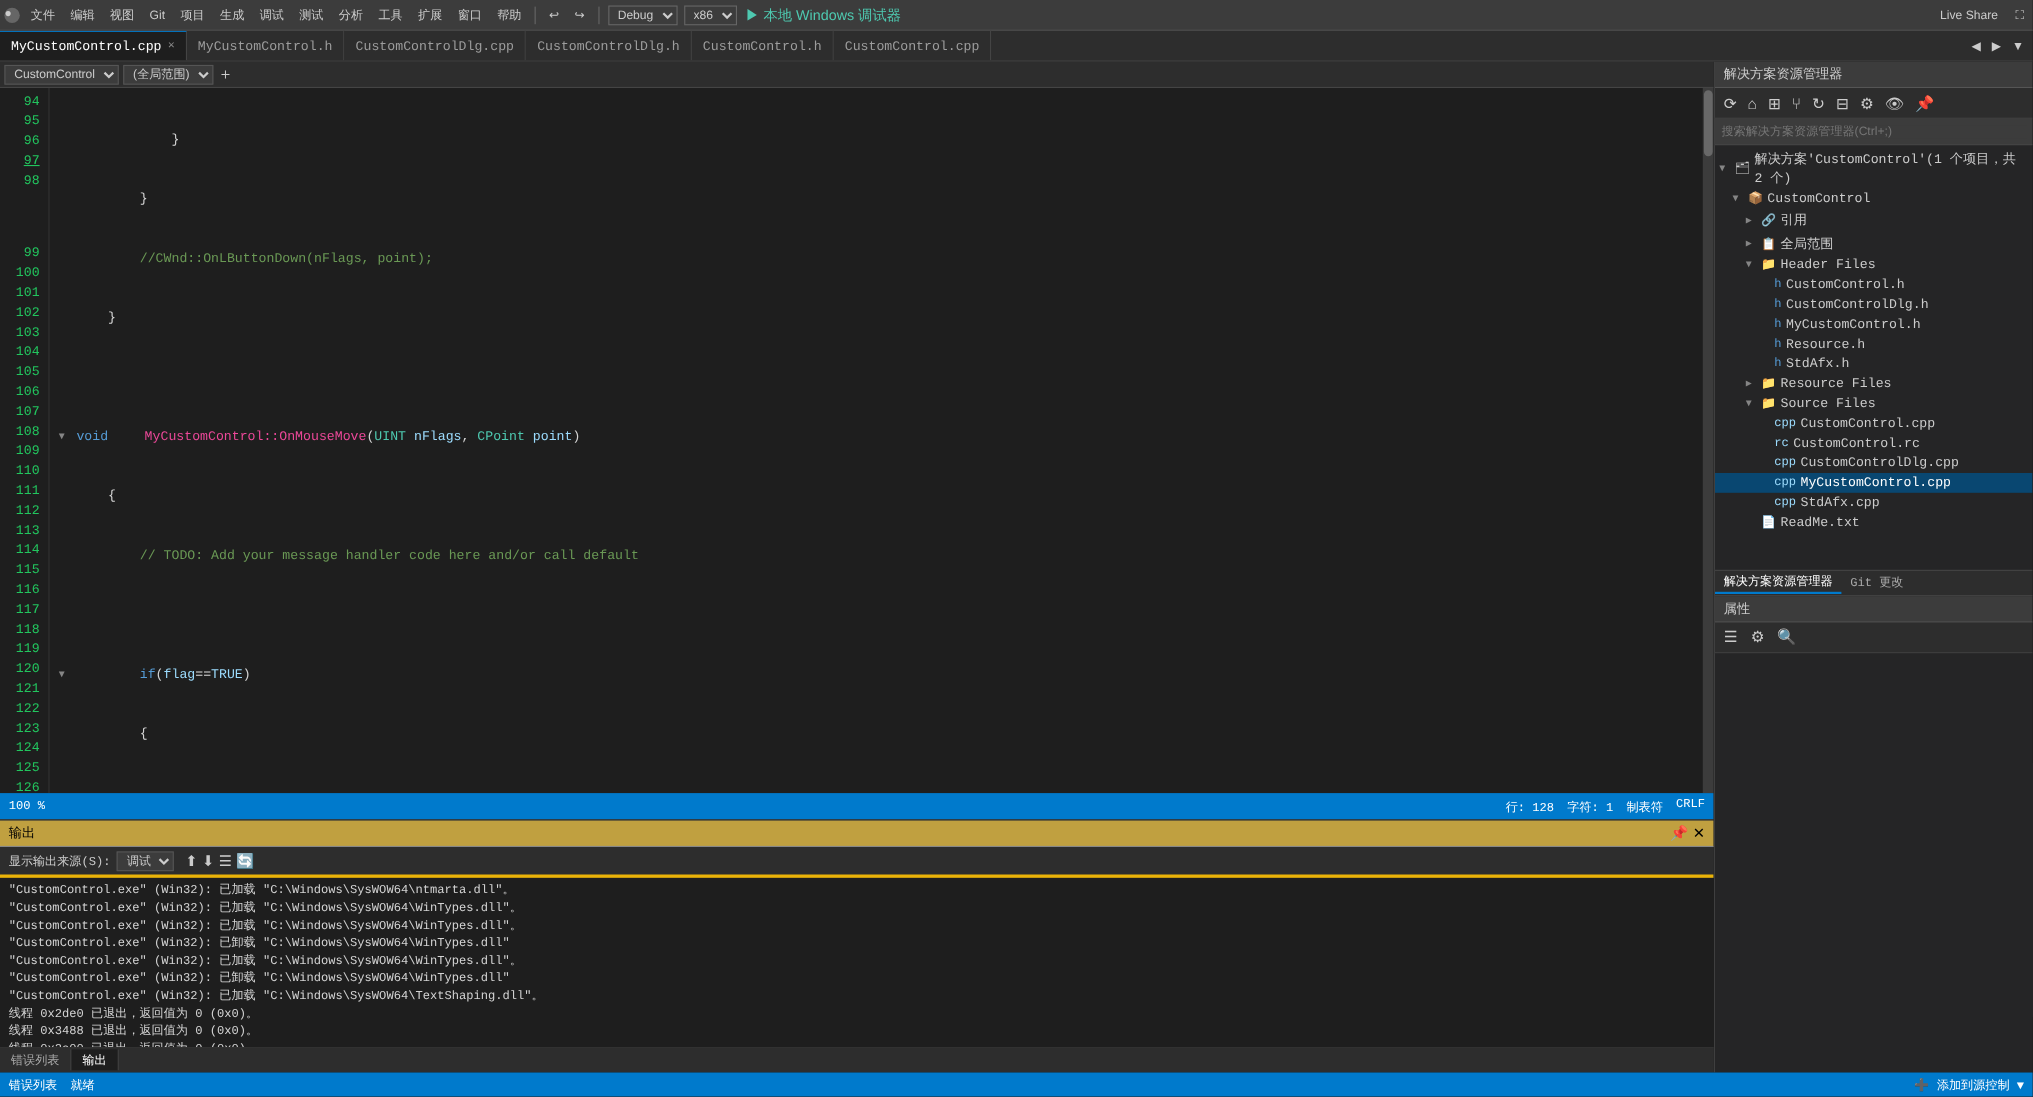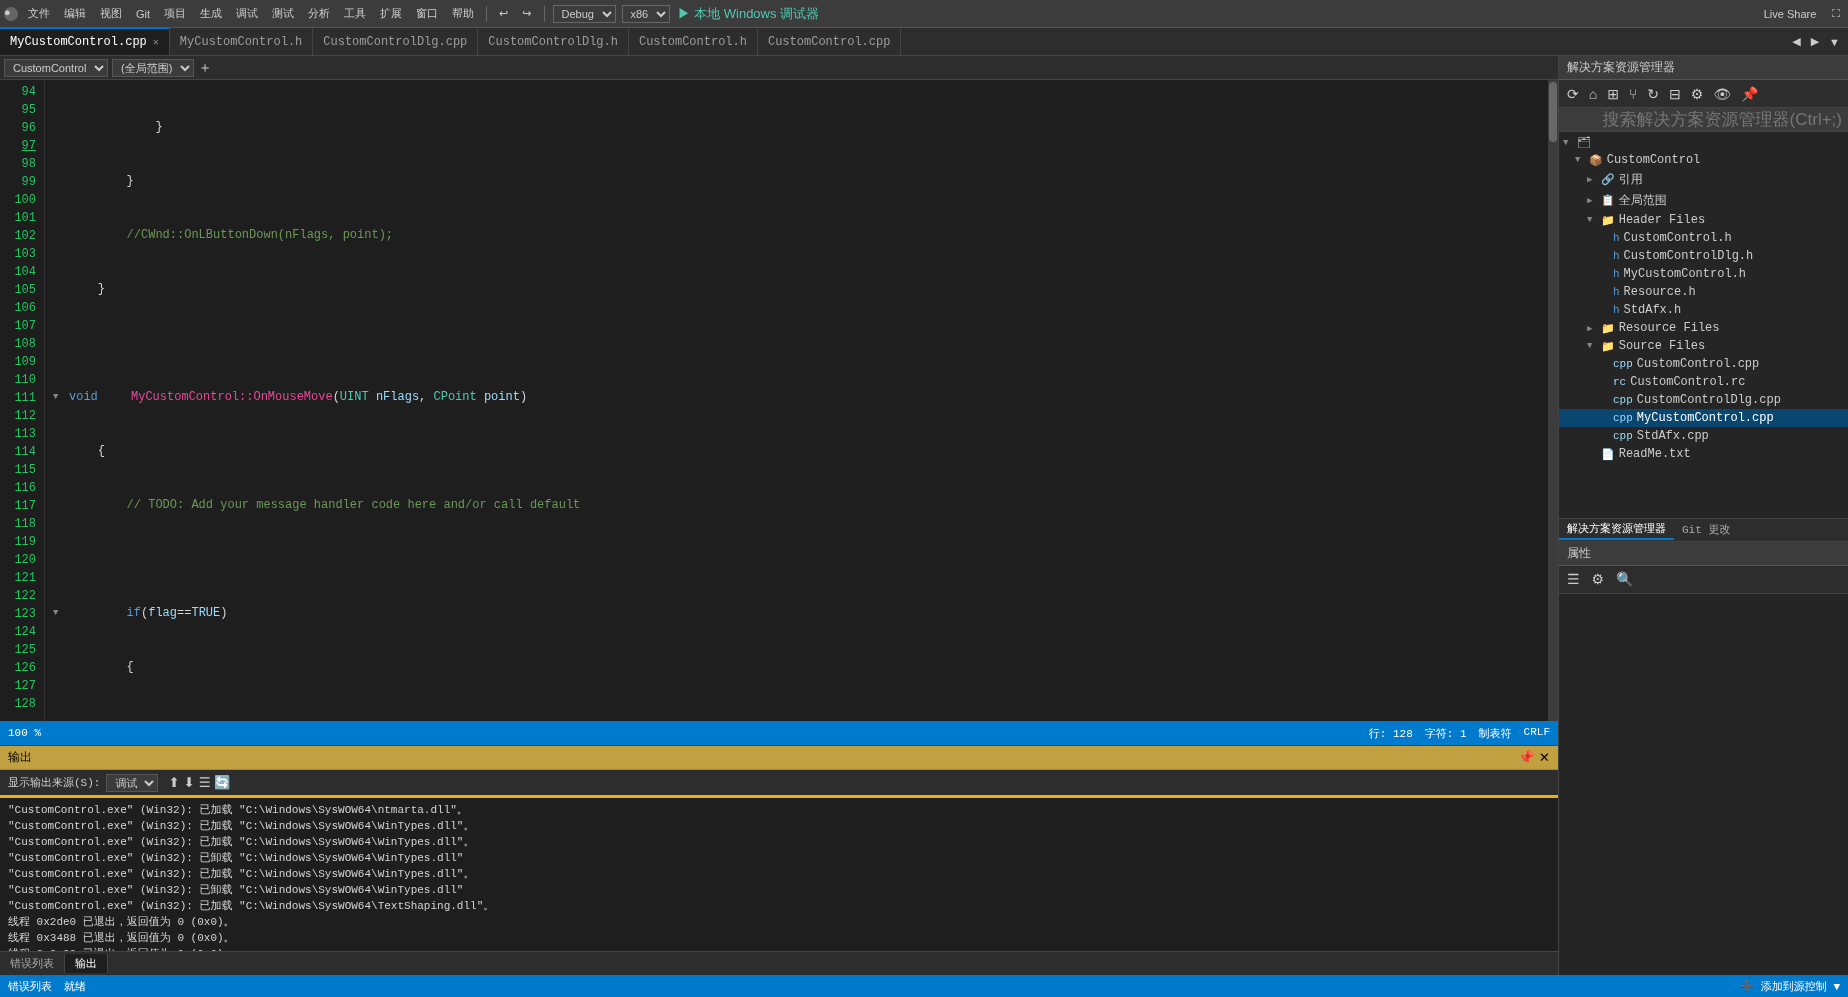--- a/index.html
+++ b/index.html
@@ -136,21 +136,21 @@
       height: 28px; background: #2d2d2d; display: flex; align-items: center; padding: 0 4px; gap: 2px;
       border-bottom: 1px solid #444;
     }
     .sidebar-toolbar-btn {
       background: none; border: none; color: #ccc; font-size: 14px; cursor: pointer; padding: 2px 4px;
     }
     .sidebar-search {
       height: 24px; background: #3c3c3c; display: flex; align-items: center; padding: 0 6px; border-bottom: 1px solid #444;
     }
     .sidebar-search input {
-      background: #3c3c3c; border: none; color: #ccc; font-size: 17px; flex: 1; outline: none; text-align: right;
+      background: #3c3c3c; border: none; color: #ccc; font-size: 11px; flex: 1; outline: none;
     }
     .tree-content {
       flex: 1; overflow-y: auto; font-size: 12px; padding: 2px 0;
     }
     .tree-item {
       display: flex; align-items: center; padding: 2px 4px; cursor: pointer; gap: 4px; color: #ccc;
     }
     .tree-item.selected { background: #094771; color: #fff; }
     .tree-icon { font-size: 11px; flex-shrink: 0; }
     .tree-arrow { font-size: 9px; color: #858585; width: 10px; flex-shrink: 0; }
@@ -295,21 +295,21 @@
         <button style="background:none;border:none;color:#ccc;cursor:pointer;font-size:14px;">＋</button>
       </div>
 
       <div class="code-scroll-container">
         <div class="line-numbers">
           <div style="line-height:18px;">94</div>
           <div style="line-height:18px;">95</div>
           <div style="line-height:18px;">96</div>
           <div style="line-height:18px;text-decoration:underline;">97</div>
           <div style="line-height:18px;">98</div>
-          <div style="line-height:18px;">99</div>
+          <div style="line-height:18px;margin-top:48px;">99</div>
           <div style="line-height:18px;">100</div>
           <div style="line-height:18px;">101</div>
           <div style="line-height:18px;">102</div>
           <div style="line-height:18px;">103</div>
           <div style="line-height:18px;">104</div>
           <div style="line-height:18px;">105</div>
           <div style="line-height:18px;">106</div>
           <div style="line-height:18px;">107</div>
           <div style="line-height:18px;">108</div>
           <div style="line-height:18px;">109</div>
@@ -439,20 +439,21 @@
         <button class="sidebar-toolbar-btn">📌</button>
       </div>
       <div class="sidebar-search">
         <input type="text" placeholder="搜索解决方案资源管理器(Ctrl+;)" style="">
       </div>
       <div class="tree-content">
 
         <div class="tree-item" style="padding-left:4px;">
           <span class="tree-arrow">▼</span>
           <span class="tree-icon">🗂</span>
+          <span>解决方案'CustomControl'(1 个项目，共 2 个)</span>
         </div>
 
         <div class="tree-item indent1">
           <span class="tree-arrow">▼</span>
           <span class="tree-icon">📦</span>
           <span>CustomControl</span>
         </div>
 
         <div class="tree-item indent2">
           <span class="tree-arrow">▶</span>

